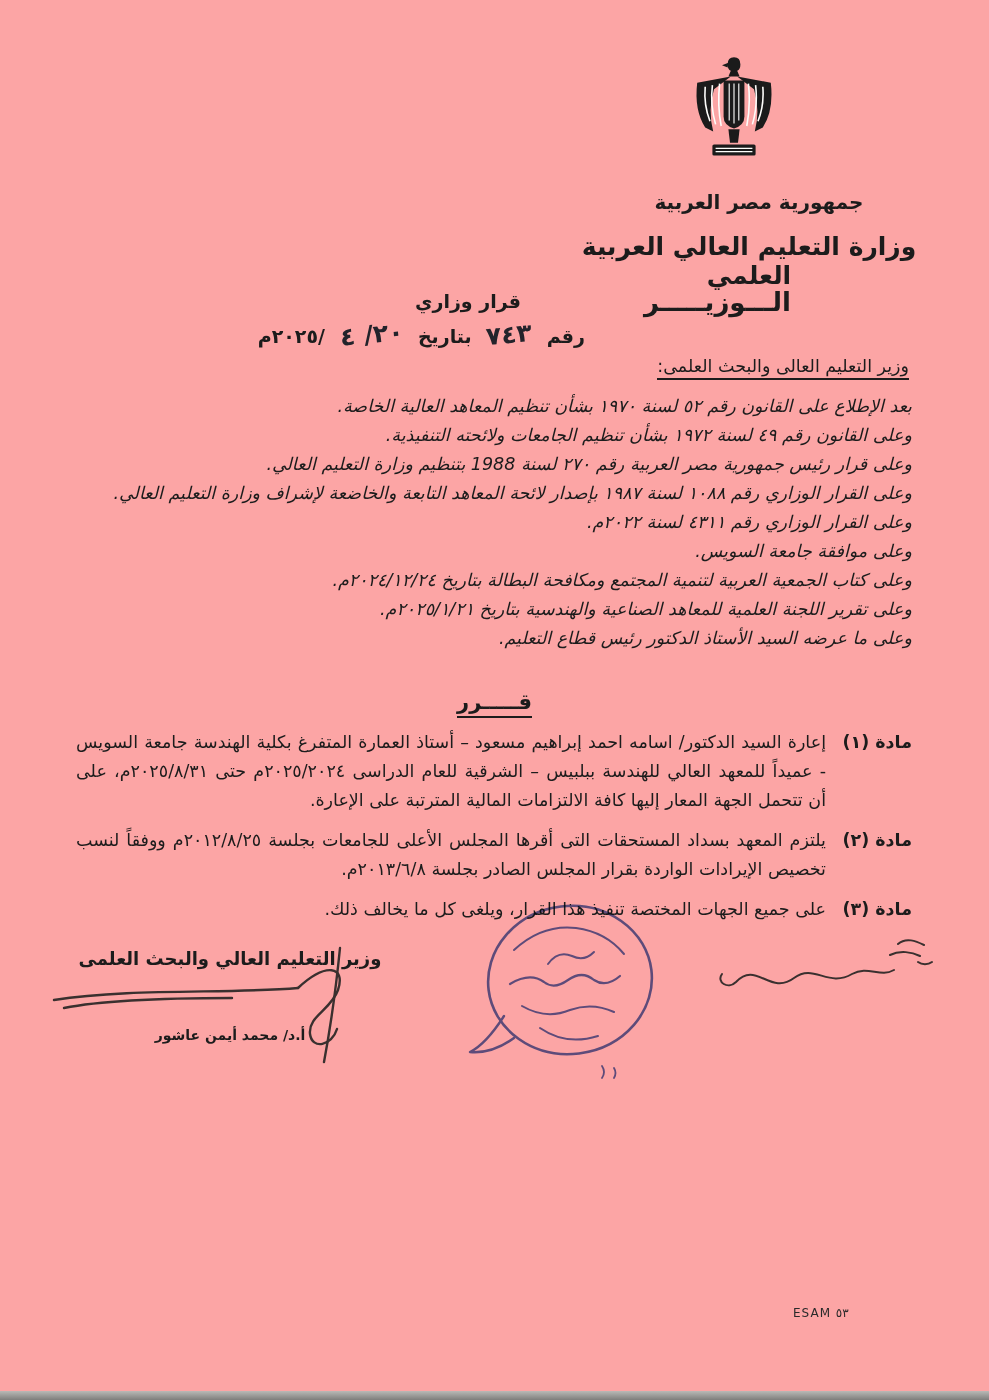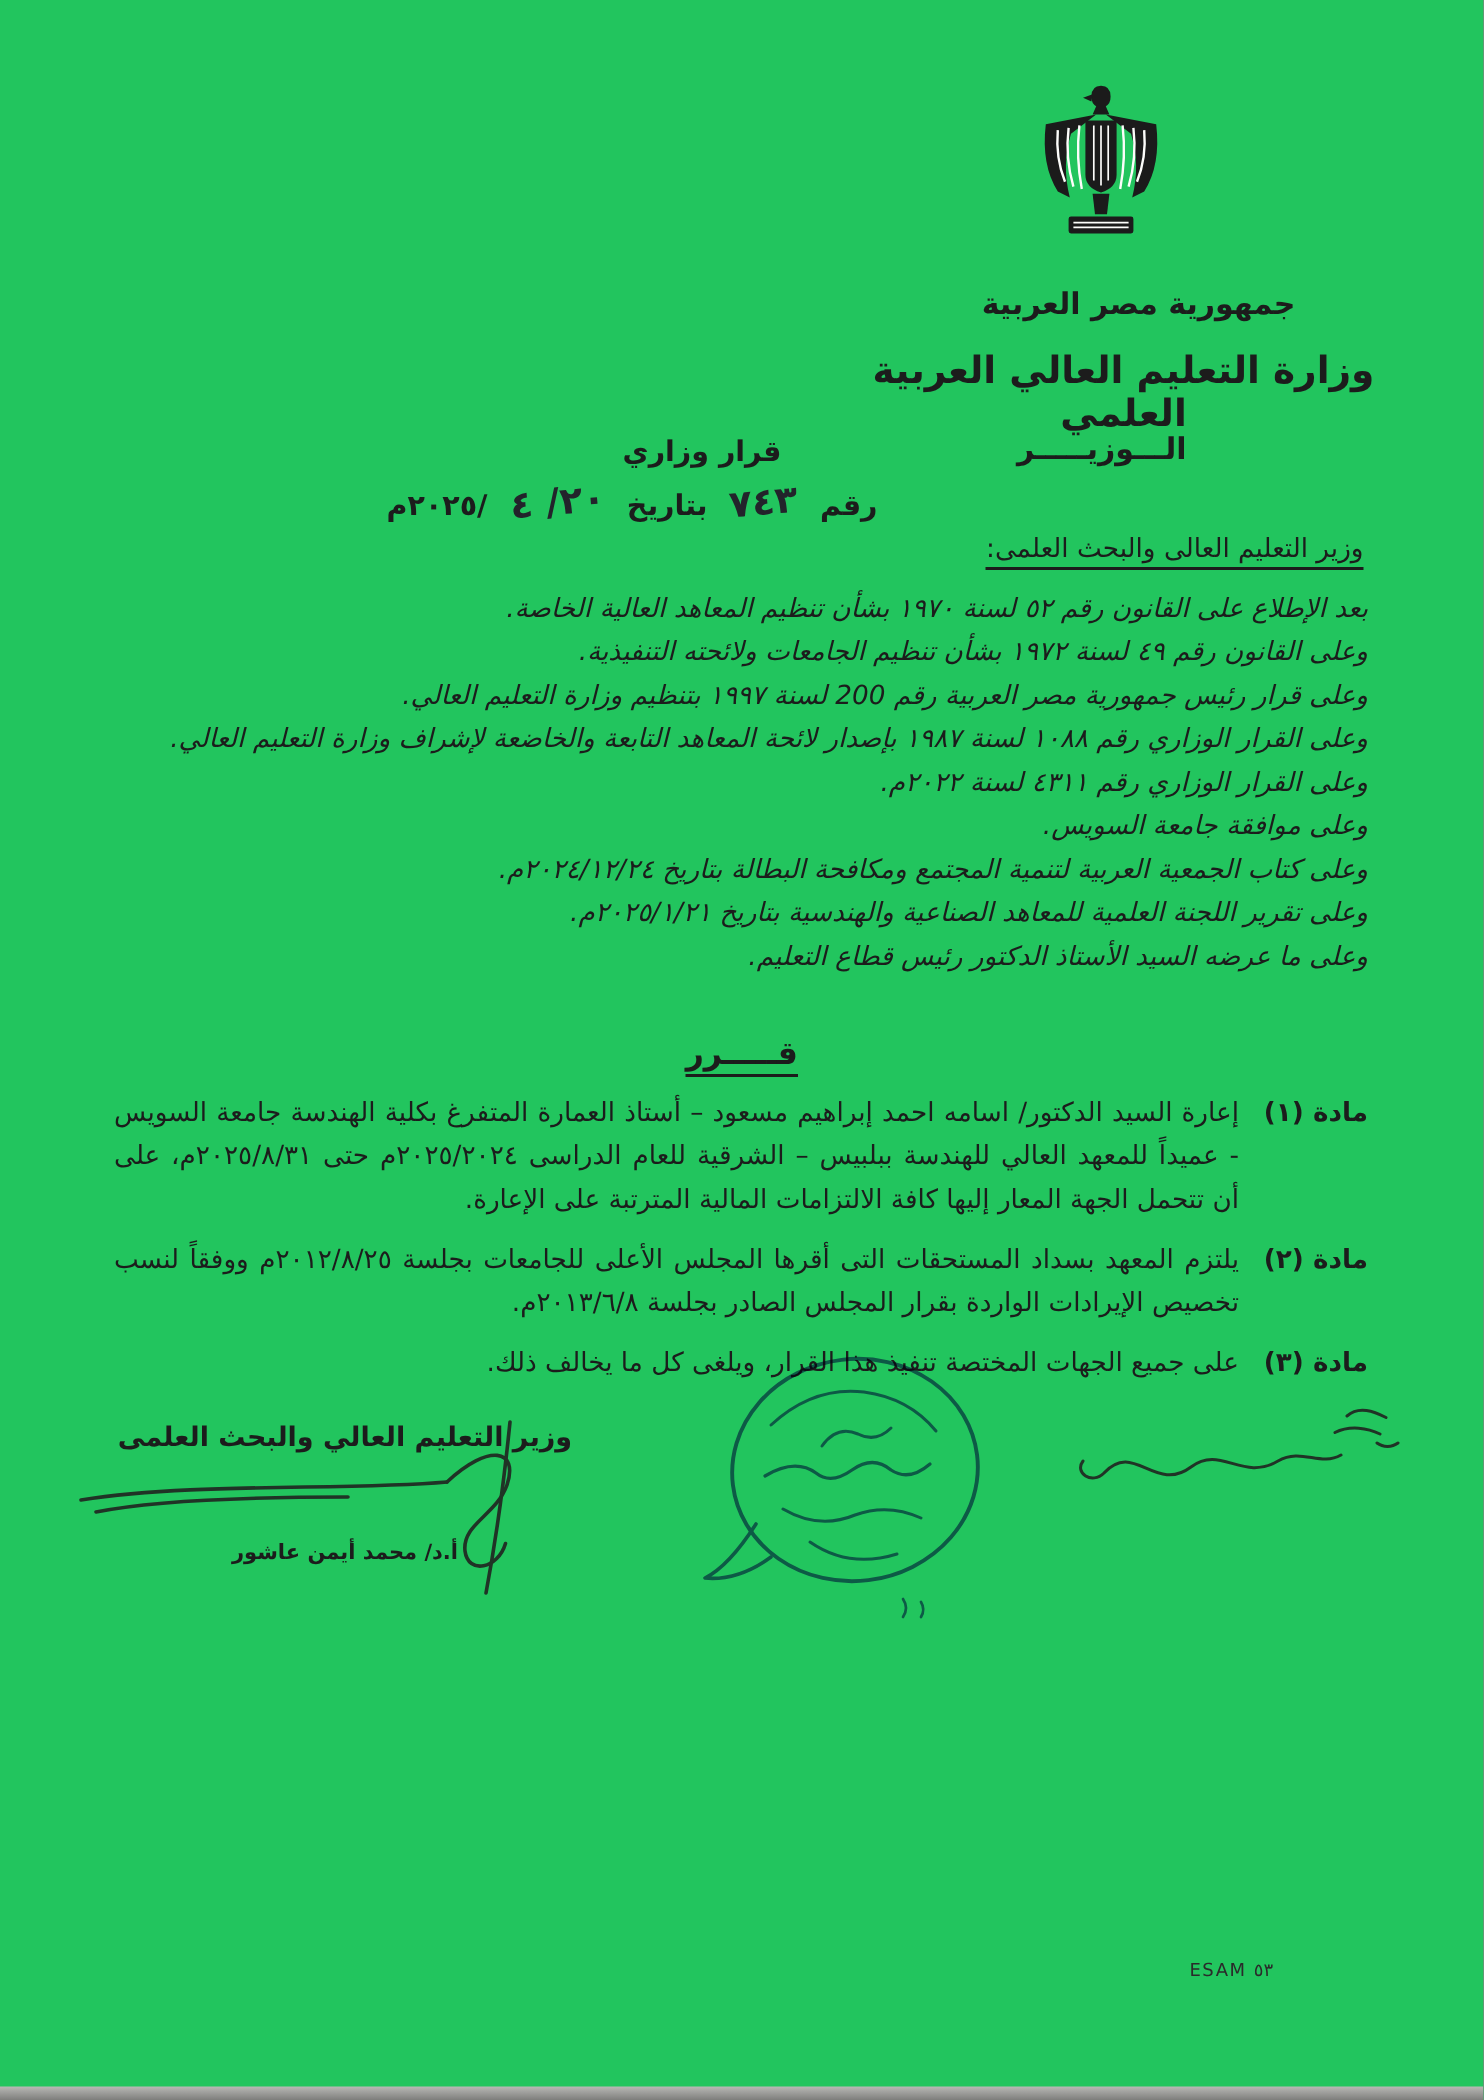--- a/index.html
+++ b/index.html
@@ -1,31 +1,31 @@
 <!DOCTYPE html>
 <html lang="ar" dir="rtl"><head>
 <meta charset="utf-8">
 <style>
   html,body{margin:0;padding:0;background:#6f6f6f;}
   .page{
     position:relative;
     width:989px;height:1400px;
     margin:0 auto;
-    background:#22c55e;
+    background:#fca5a5;
     font-family:"DejaVu Sans",sans-serif;
     direction:rtl;
     color:#1c1c1c;
     overflow:hidden;
   }
   .abs{position:absolute;}
   
   .emblem{left:686px;top:50px;width:96px;height:120px;}
   .republic{top:190px;right:90px;width:280px;text-align:center;font-size:20px;font-weight:700;letter-spacing:1px;}
   .ministry{top:232px;right:70px;width:340px;text-align:center;font-size:25px;font-weight:700;}
-  .minister-word{top:287px;right:198px;font-size:20px;font-weight:700;letter-spacing:2px;}
+  .minister-word{top:287px;right:198px;font-size:26px;font-weight:700;letter-spacing:2px;}
   .decree-title{top:290px;right:468px;font-size:19px;font-weight:700;}
   .number-line{top:320px;right:404px;font-size:19px;font-weight:700;white-space:nowrap;}
   .hand{display:inline-block;font-size:25px;font-weight:700;transform:rotate(-5deg);margin:0 8px;color:#23232b;}
   
   .opening{top:356px;right:80px;font-size:17.5px;font-weight:400;}
   .opening span{border-bottom:2.2px solid #1c1c1c;padding-bottom:2px;}
   .preamble{top:392px;right:77px;width:834px;font-size:17.5px;line-height:29px;}
   .preamble p{margin:0;text-align:justify;font-style:italic;}
   .decision{top:690px;left:0;width:100%;text-align:center;font-size:21px;font-weight:700;}
   .decision span{border-bottom:2.2px solid #1c1c1c;padding-bottom:2px;letter-spacing:1px;}
@@ -82,21 +82,21 @@
     <span>/٢٠٢٥م</span>
   </div>
 
   <div class="abs opening">
     <span>وزير التعليم العالى والبحث العلمى:</span>
   </div>
 
   <div class="abs preamble">
     <p>بعد الإطلاع على القانون رقم ٥٢ لسنة ١٩٧٠ بشأن تنظيم المعاهد العالية الخاصة.</p>
     <p>وعلى القانون رقم ٤٩ لسنة ١٩٧٢ بشأن تنظيم الجامعات ولائحته التنفيذية.</p>
-    <p>وعلى قرار رئيس جمهورية مصر العربية رقم 200 لسنة ١٩٩٧ بتنظيم وزارة التعليم العالي.</p>
+    <p>وعلى قرار رئيس جمهورية مصر العربية رقم ٢٧٠ لسنة 1988 بتنظيم وزارة التعليم العالي.</p>
     <p>وعلى القرار الوزاري رقم ١٠٨٨ لسنة ١٩٨٧ بإصدار لائحة المعاهد التابعة والخاضعة لإشراف وزارة التعليم العالي.</p>
     <p>وعلى القرار الوزاري رقم ٤٣١١ لسنة ٢٠٢٢م.</p>
     <p>وعلى موافقة جامعة السويس.</p>
     <p>وعلى كتاب الجمعية العربية لتنمية المجتمع ومكافحة البطالة بتاريخ ٢٠٢٤/١٢/٢٤م.</p>
     <p>وعلى تقرير اللجنة العلمية للمعاهد الصناعية والهندسية بتاريخ ٢٠٢٥/١/٢١م.</p>
     <p>وعلى ما عرضه السيد الأستاذ الدكتور رئيس قطاع التعليم.</p>
   </div>
 
   <div class="abs decision">
     <span>قـــــرر</span>

